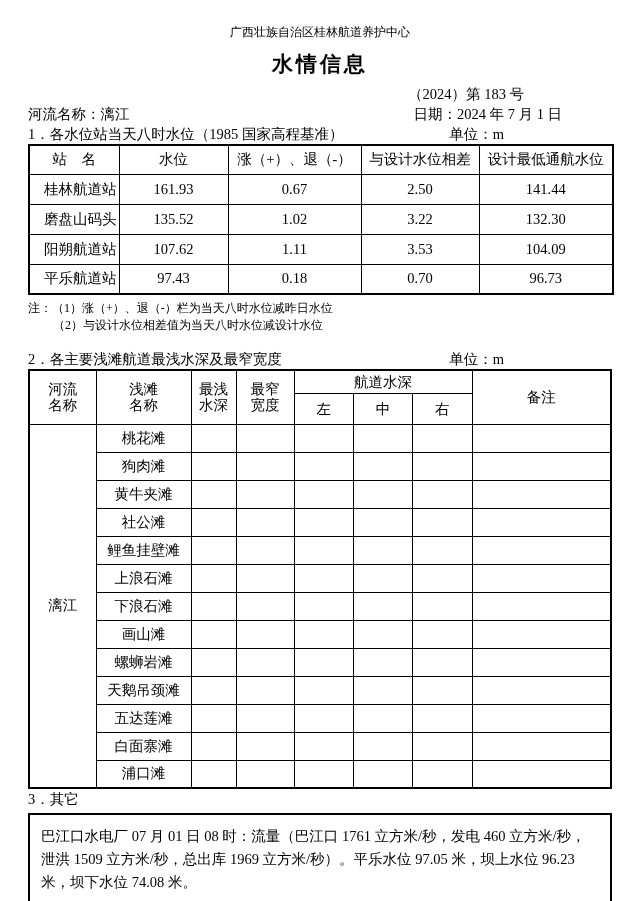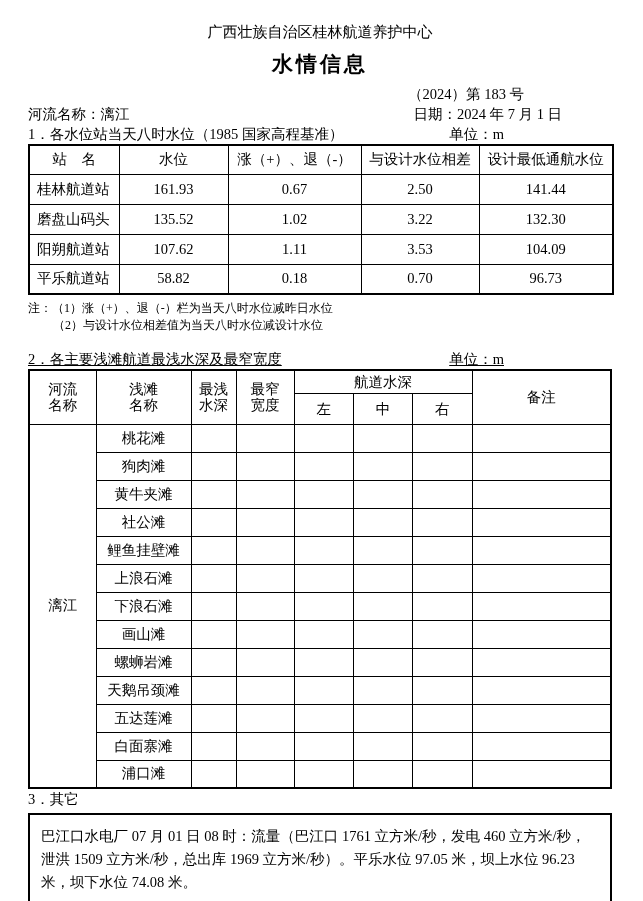--- a/index.html
+++ b/index.html
@@ -6,39 +6,39 @@
   html, body { background: #777; }
   .page {
     width: 643px; height: 901px;
     background: #ffffff;
     color: #000;
     font-family: "Liberation Serif", "DejaVu Serif", serif;
     padding: 22px 31px 0 28px;
     overflow: hidden;
     position: relative;
   }
-  .org-title { text-align: center; font-size: 15px; line-height: 20px; }
+  .org-title { text-align: center; font-size: 12px; line-height: 20px; }
   .doc-title { text-align: center; font-size: 21px; font-weight: bold; letter-spacing: 3px; margin-top: 8px; }
   .issue-row { text-align: right; padding-right: 88px; font-size: 14.5px; margin-top: 7px; line-height: 19px; }
   .meta-row { display: flex; justify-content: space-between; font-size: 14.5px; margin-top: 1px; line-height: 19px; }
   .meta-row .date { padding-right: 50px; }
   .sec-row { display: flex; justify-content: space-between; font-size: 14.5px; line-height: 20px; }
   .sec-row .unit { padding-right: 108px; }
   table { border-collapse: collapse; table-layout: fixed; width: 584px; }
   table, th, td { border: 1px solid #000; }
   table { border-width: 2px; }
   th, td { font-weight: normal; text-align: center; font-size: 14.5px; overflow: hidden; }
   .t1 th { height: 29px; }
   .t1 td { height: 30px; }
-  .t1 td.station { text-align: left; padding-left: 7px; }
+  .t1 td.station { text-align: left; padding-left: 14px; }
   .t1 .c0 { width: 90px; } .t1 .c1 { width: 109px; } .t1 .c2 { width: 133px; }
   .t1 .c3 { width: 118px; } .t1 .c4 { width: 134px; }
   .notes { font-size: 12px; margin-top: 5px; line-height: 17px; }
   .notes .n2 { padding-left: 25px; }
-  .sec2-row { margin-top: 15px; text-decoration: underline; }
+  .sec2-row { margin-top: 15px; }
   .t2 th { white-space: pre-line; line-height: 16px; }
   .t2 .hr1 th { height: 23px; }
   .t2 .hr2 th { height: 31px; }
   .t2 td { height: 28px; }
   .t2 .c0 { width: 67px; } .t2 .c1 { width: 95px; } .t2 .c2 { width: 45px; }
   .t2 .c3 { width: 58px; } .t2 .c4 { width: 60px; } .t2 .c5 { width: 60px; }
   .t2 .c6 { width: 60px; } .t2 .c7 { width: 139px; }
   .sec3-title { font-size: 14.5px; margin-top: 0; line-height: 20px; }
   .sec3-box {
     margin-top: 4px; width: 584px;
@@ -93,21 +93,21 @@
       </tr>
       <tr>
         <td class="station">阳朔航道站</td>
         <td>107.62</td>
         <td>1.11</td>
         <td>3.53</td>
         <td>104.09</td>
       </tr>
       <tr>
         <td class="station">平乐航道站</td>
-        <td>58.82</td>
+        <td>97.43</td>
         <td>0.18</td>
         <td>0.70</td>
         <td>96.73</td>
       </tr>
     </tbody>
   </table>
 
   <div class="notes">
     <div>注：（1）涨（+）、退（-）栏为当天八时水位减昨日水位</div>
     <div class="n2">（2）与设计水位相差值为当天八时水位减设计水位</div>

